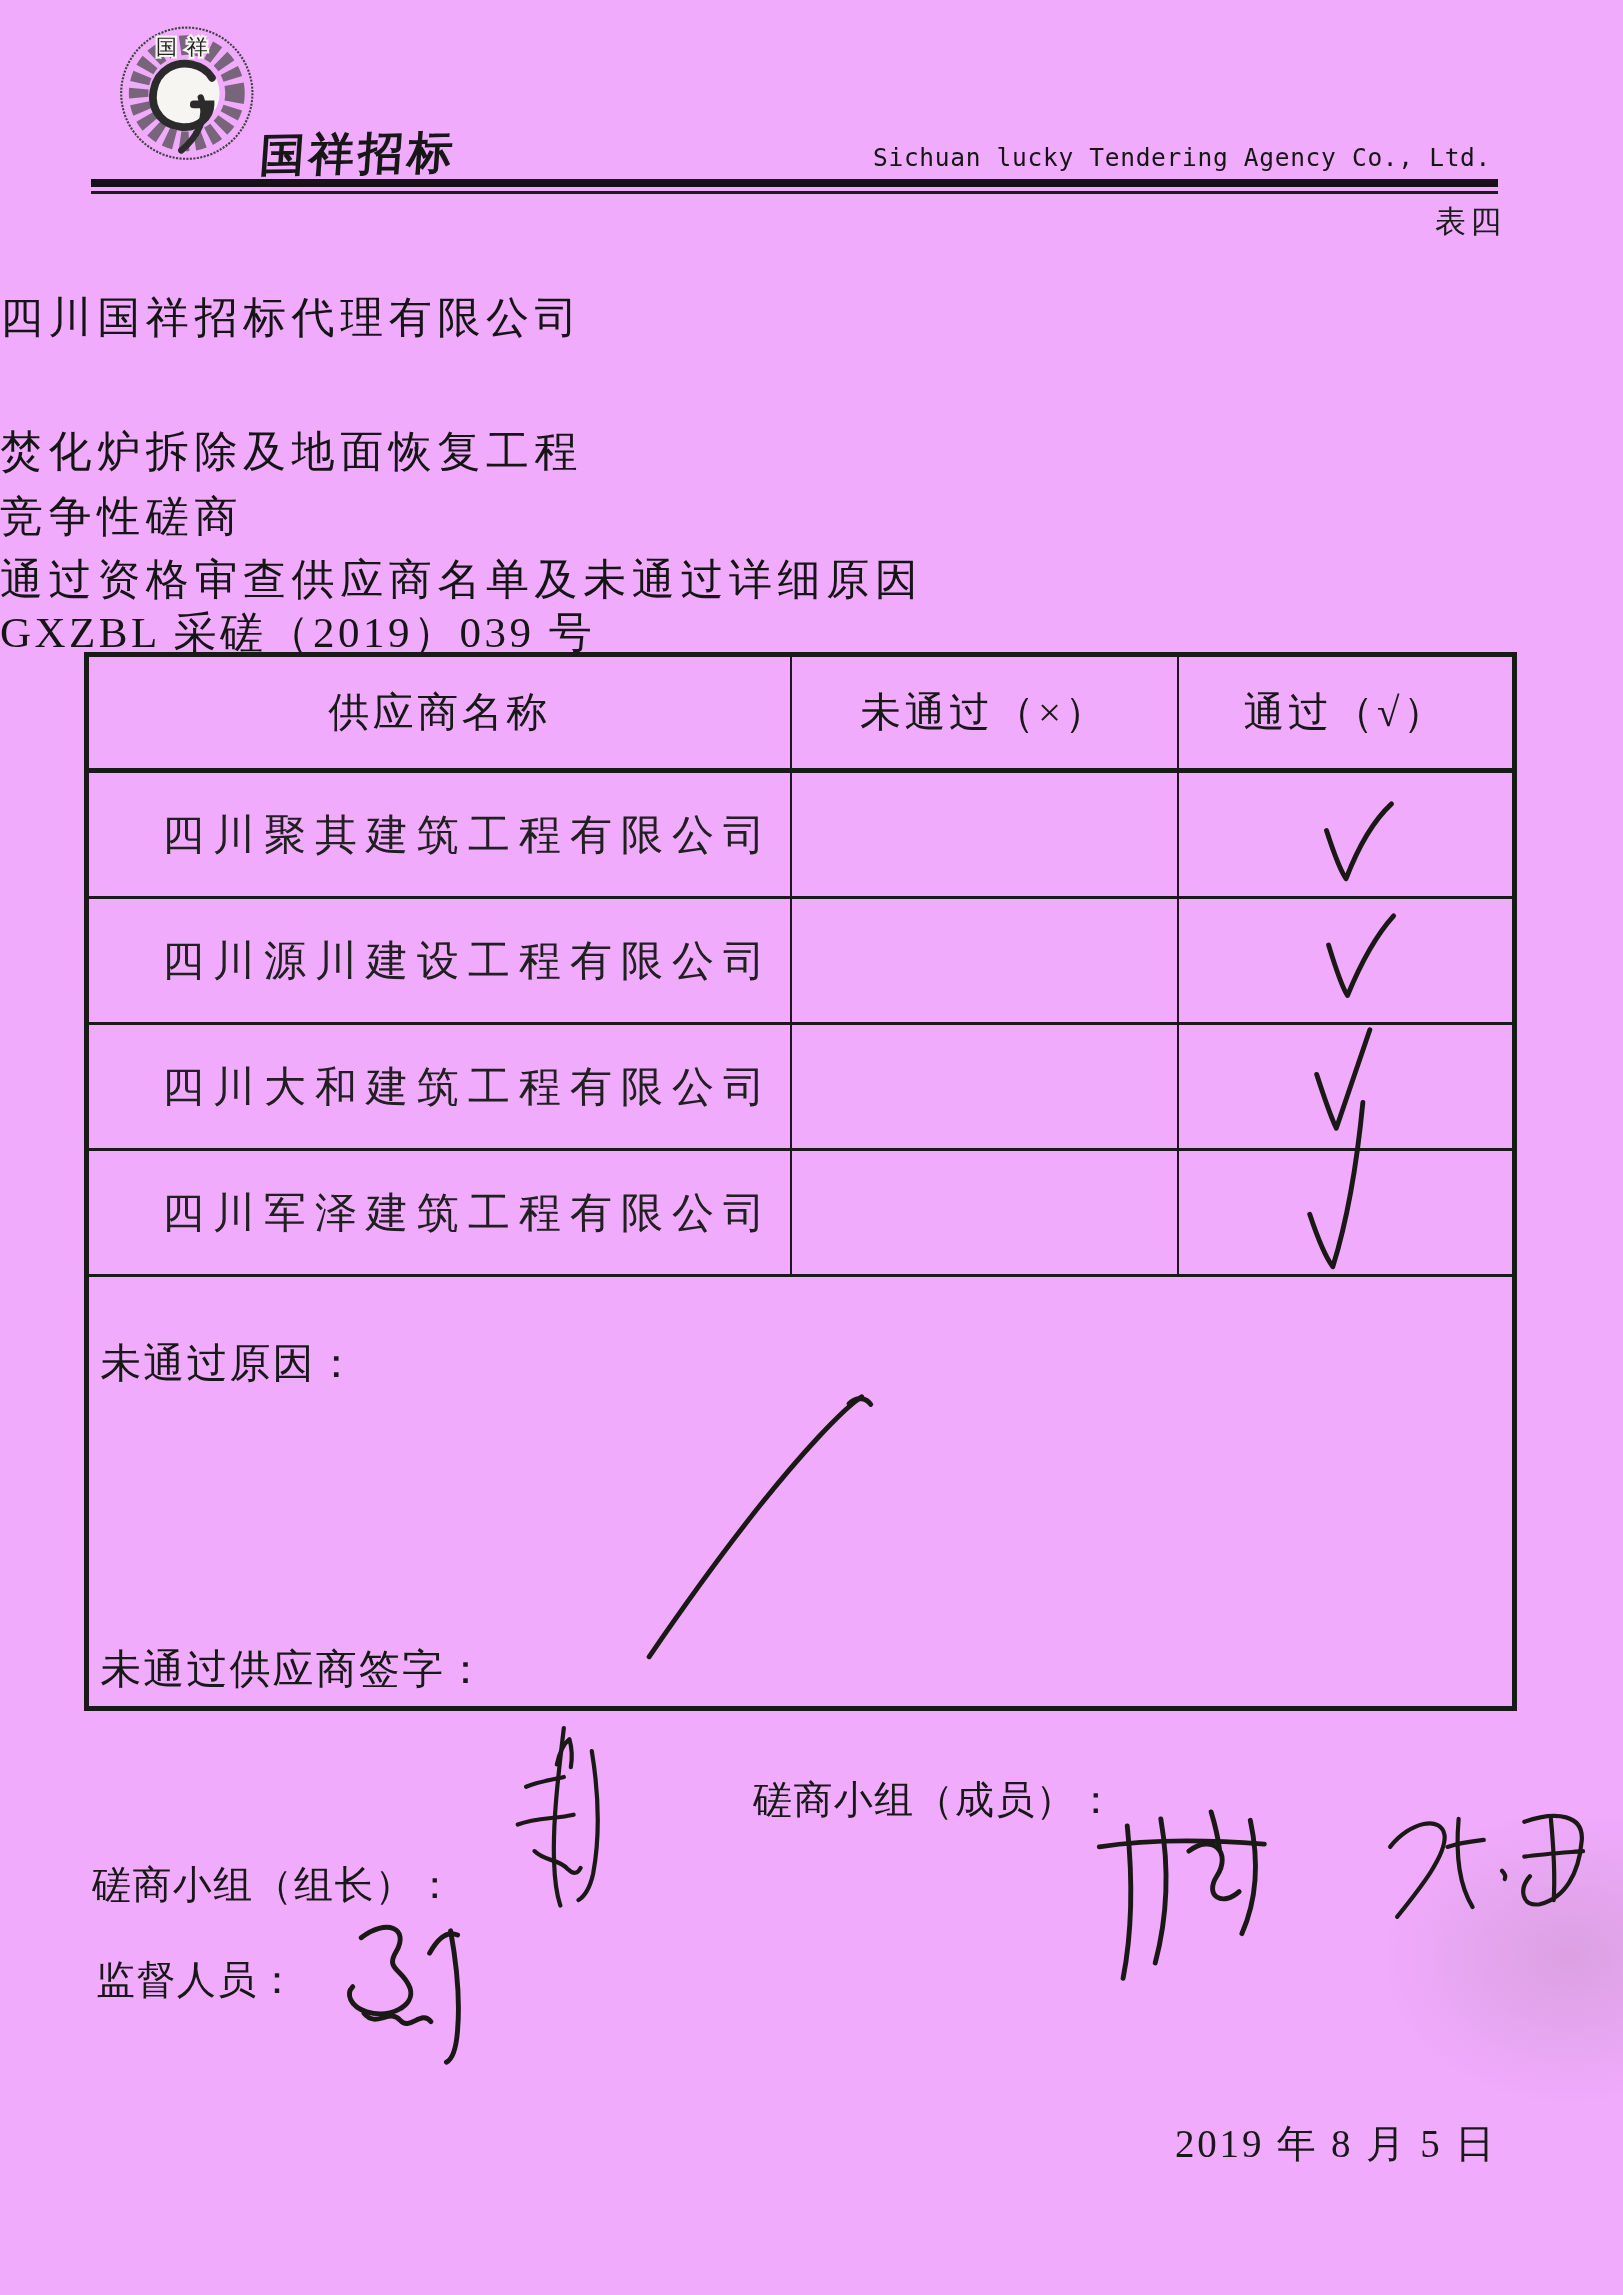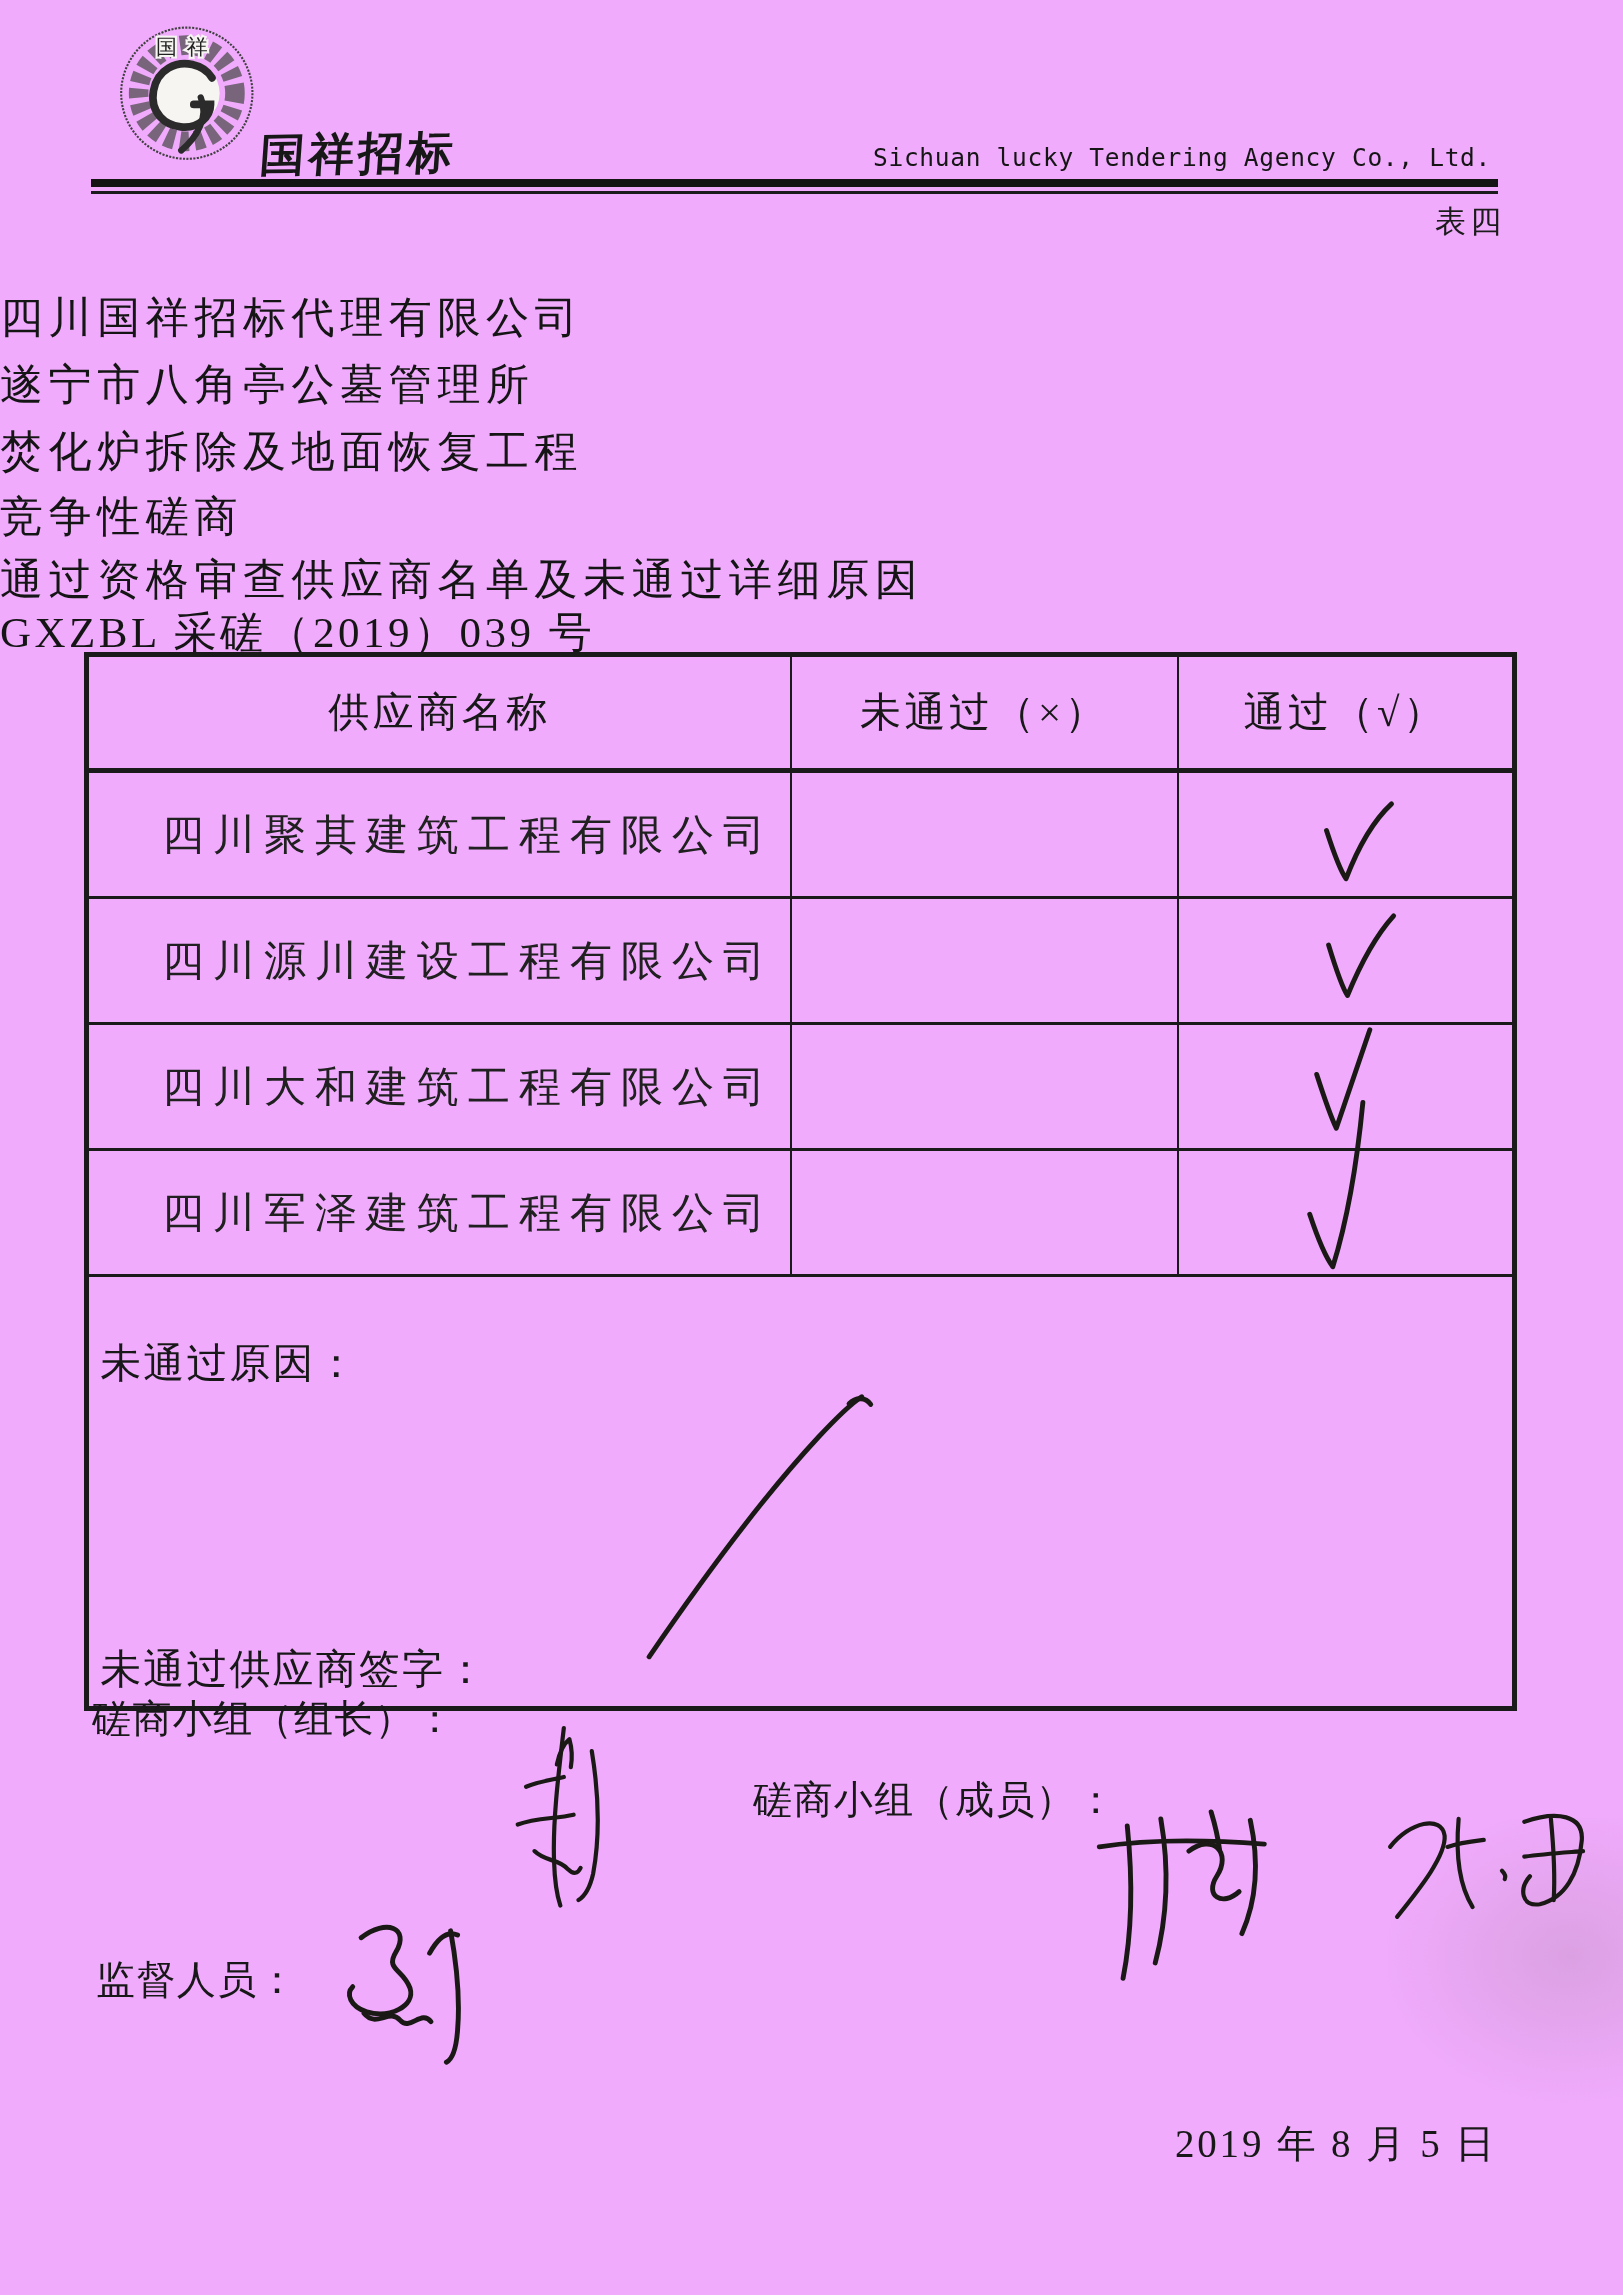--- a/index.html
+++ b/index.html
@@ -48,21 +48,21 @@
   .c2{width:387px;border-right:2.8px solid #1a1a1a;}
   .c3{flex:1;}
   .head .cell{justify-content:center;font-size:41px;letter-spacing:3.5px;color:#181818;}
   .data .c1{padding-left:73px;font-size:42px;letter-spacing:9px;color:#202020;white-space:nowrap;}
   .tfoot{flex:1;position:relative;}
   .foot-label{position:absolute;left:11.2px;font-size:41px;letter-spacing:2.1px;color:#181818;white-space:nowrap;}
   .reason-label{top:59px;}
   .sign-label{top:365px;}
   
   .so-label{position:absolute;font-size:39px;letter-spacing:1.4px;color:#181818;white-space:nowrap;}
-  .so-leader{left:92px;top:1692px;text-align:right;}
+  .so-leader{left:92px;top:1858px;text-align:right;}
   .so-member{left:720px;top:1773px;margin-left:33px;}
   .so-supervisor{left:96px;top:1953px;}
   .so-date{left:1175px;top:2117px;letter-spacing:2.8px;}
   
   .ink{position:absolute;left:0;top:0;width:1624px;height:2295px;pointer-events:none;}
   .shade{
     position:absolute;left:1356px;top:1818px;width:267px;height:308px;
     background:radial-gradient(ellipse at 80% 45%, rgba(110,104,92,.16), rgba(110,104,92,0) 62%);
   }
 </style>
@@ -80,21 +80,20 @@
     <text x="110" y="46" text-anchor="middle" font-size="30" letter-spacing="14" fill="#222" style="paint-order:stroke;stroke:#f6f5f2;stroke-width:6">国祥</text>
   </svg>
 
   <div class="brand-cn">国祥招标</div>
   <div class="company-en">Sichuan lucky Tendering Agency Co., Ltd.</div>
   <div class="rule-thick"></div>
   <div class="rule-thin"></div>
   <div class="sheet-label">表四</div>
 
   <div class="tline t1">四川国祥招标代理有限公司</div>
-  <div class="tline t2">遂宁市八角亭公墓管理所</div>
   <div class="tline t3">焚化炉拆除及地面恢复工程</div>
   <div class="tline t5">通过资格审查供应商名单及未通过详细原因</div>
   <div class="tline t4">竞争性磋商</div>
   <div class="tline t6">GXZBL 采磋（2019）039 号</div>
 
   <div class="qtable">
     <div class="trow head">
       <div class="cell c1">供应商名称</div>
       <div class="cell c2">未通过（×）</div>
       <div class="cell c3">通过（√）</div>

